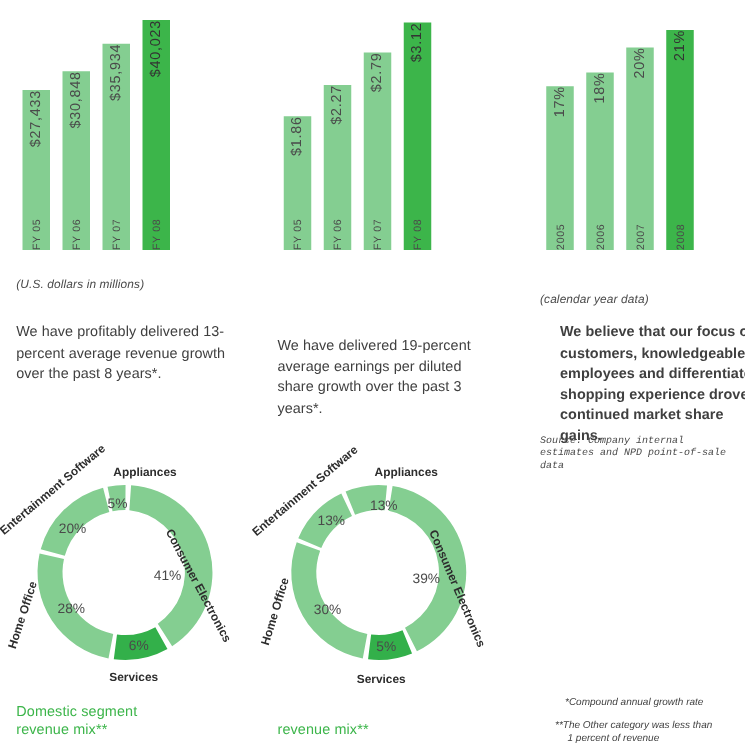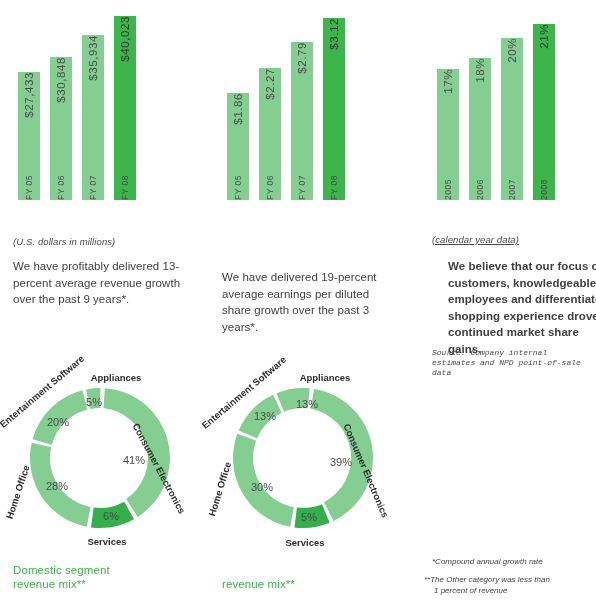--- a/index.html
+++ b/index.html
@@ -84,20 +84,21 @@
     line-height: 10px;
     color: #4a4a4a;
     font-family: Liberation Mono, monospace;
   }
   .footnote {
     position: absolute;
     font-size: 8px;
     font-style: italic;
     line-height: 11px;
     color: #3f3f3f;
+    margin-left: 20px;
   }
   .footnote .hang { display: block; text-indent: 0; }
 
   
   .donut-wrap { position: absolute; }
   .donut-caption {
     position: absolute;
     font-size: 11.5px;
     font-weight: normal;
     line-height: 14px;
@@ -172,26 +173,26 @@
       <span class="bar-value">20%</span>
       <span class="bar-label">2007</span>
     </div>
     <div class="barcol highlight" style="height:176px;">
       <span class="bar-value">21%</span>
       <span class="bar-label">2008</span>
     </div>
   </div>
 </div>
 
-<div class="note-italic" style="left:13px; top:236px;">(U.S. dollars in millions)</div>
-<div class="para" style="left:13px; top:258px; width:168px;">We have profitably delivered 13-percent average revenue growth over the past 9 years*.</div>
+<div class="note-italic" style="left:13px; top:222px;">(U.S. dollars in millions)</div>
+<div class="para" style="left:13px; top:258px; width:168px;">We have profitably delivered 13-percent average revenue growth over the past 8 years*.</div>
 
 <div class="para" style="left:222px; top:269px; width:175px;">We have delivered 19-percent average earnings per diluted share growth over the past 3 years*.</div>
 
-<div class="note-italic" style="left:432px; top:234px;text-decoration:underline;">(calendar year data)</div>
+<div class="note-italic" style="left:432px; top:234px;">(calendar year data)</div>
 <div class="para" style="left:448px; top:258px; width:163px;font-weight:bold;">We believe that our focus on customers, knowledgeable employees and differentiated shopping experience drove continued market share gains.</div>
 <div class="source-note" style="left:432px; top:348px; width:150px;">Source: Company internal estimates and NPD point-of-sale data</div>
 
 <div class="donut-wrap" style="left:0px; top:368px;">
   <svg width="200" height="180" viewBox="0 0 200 180">
     <g transform="translate(100,90)">
 
       <path fill="#84ce91" d="M 4.88 -69.83 A 70 70 0 0 1 37.72 58.95 L 26.23 41.02 A 50 50 0 0 0 3.48 -49.88 Z"></path>
 
       <path fill="#33b04a" d="M 33.99 61.21 A 70 70 0 0 1 -8.97 69.42 L -6.41 49.59 A 50 50 0 0 0 24.28 43.72 Z"></path>

